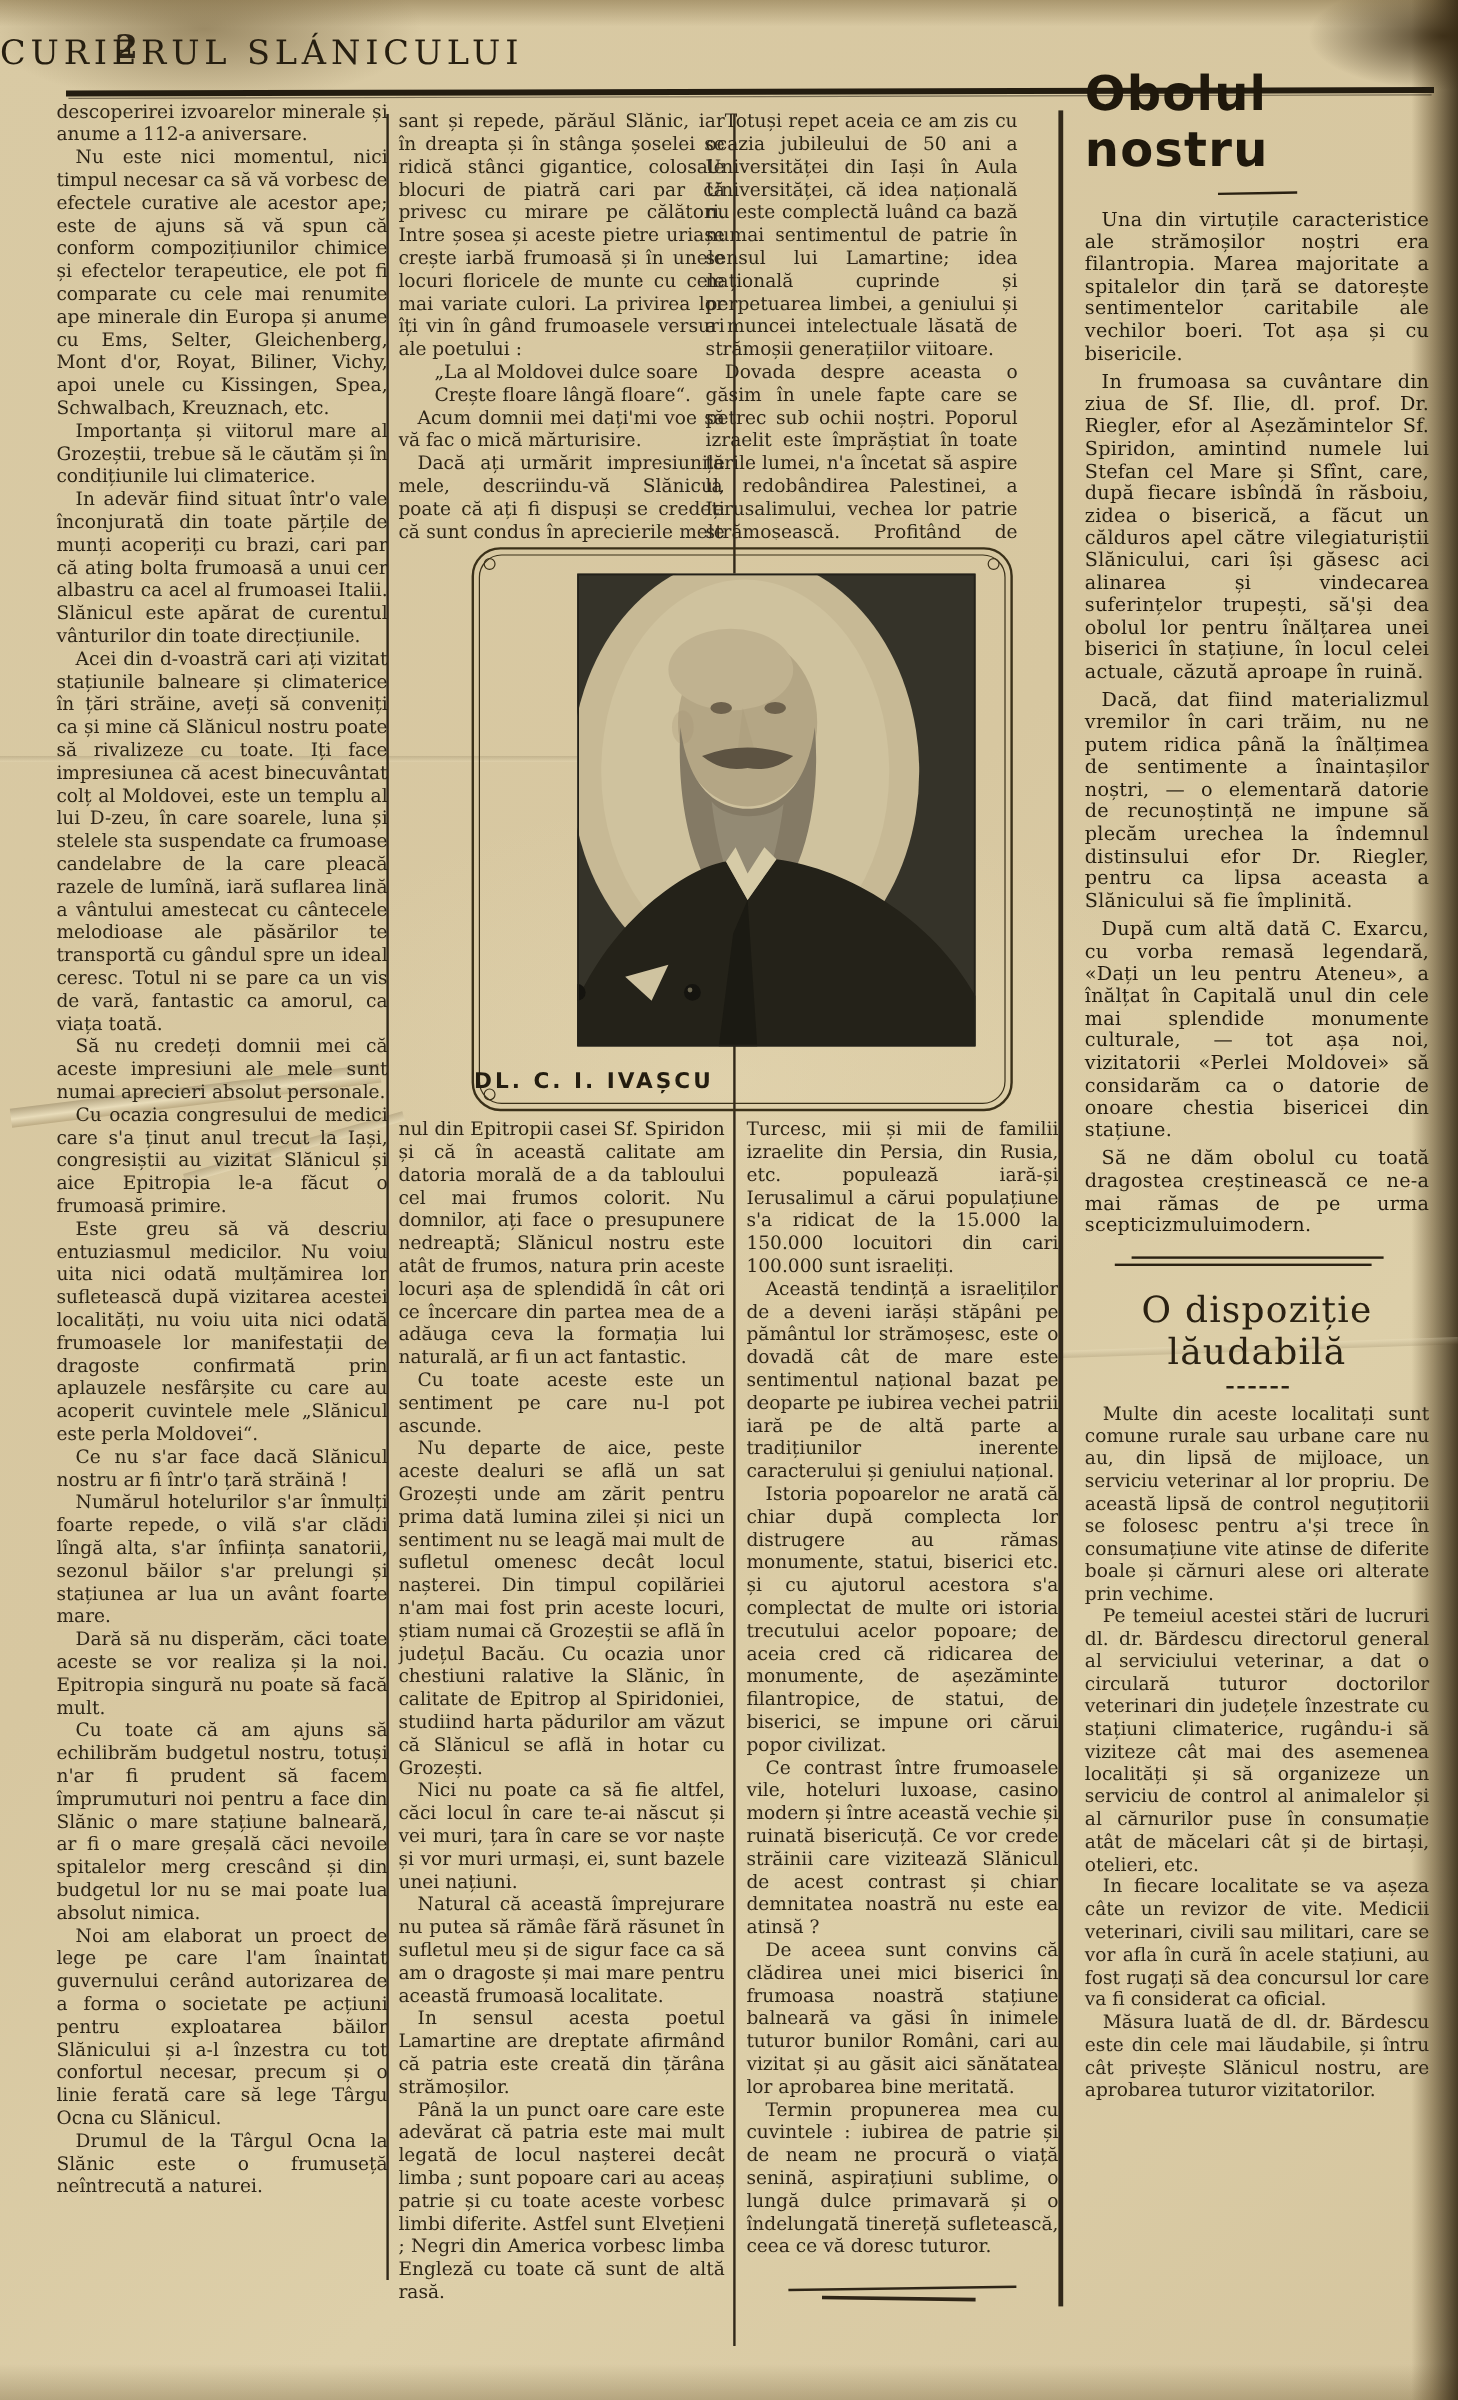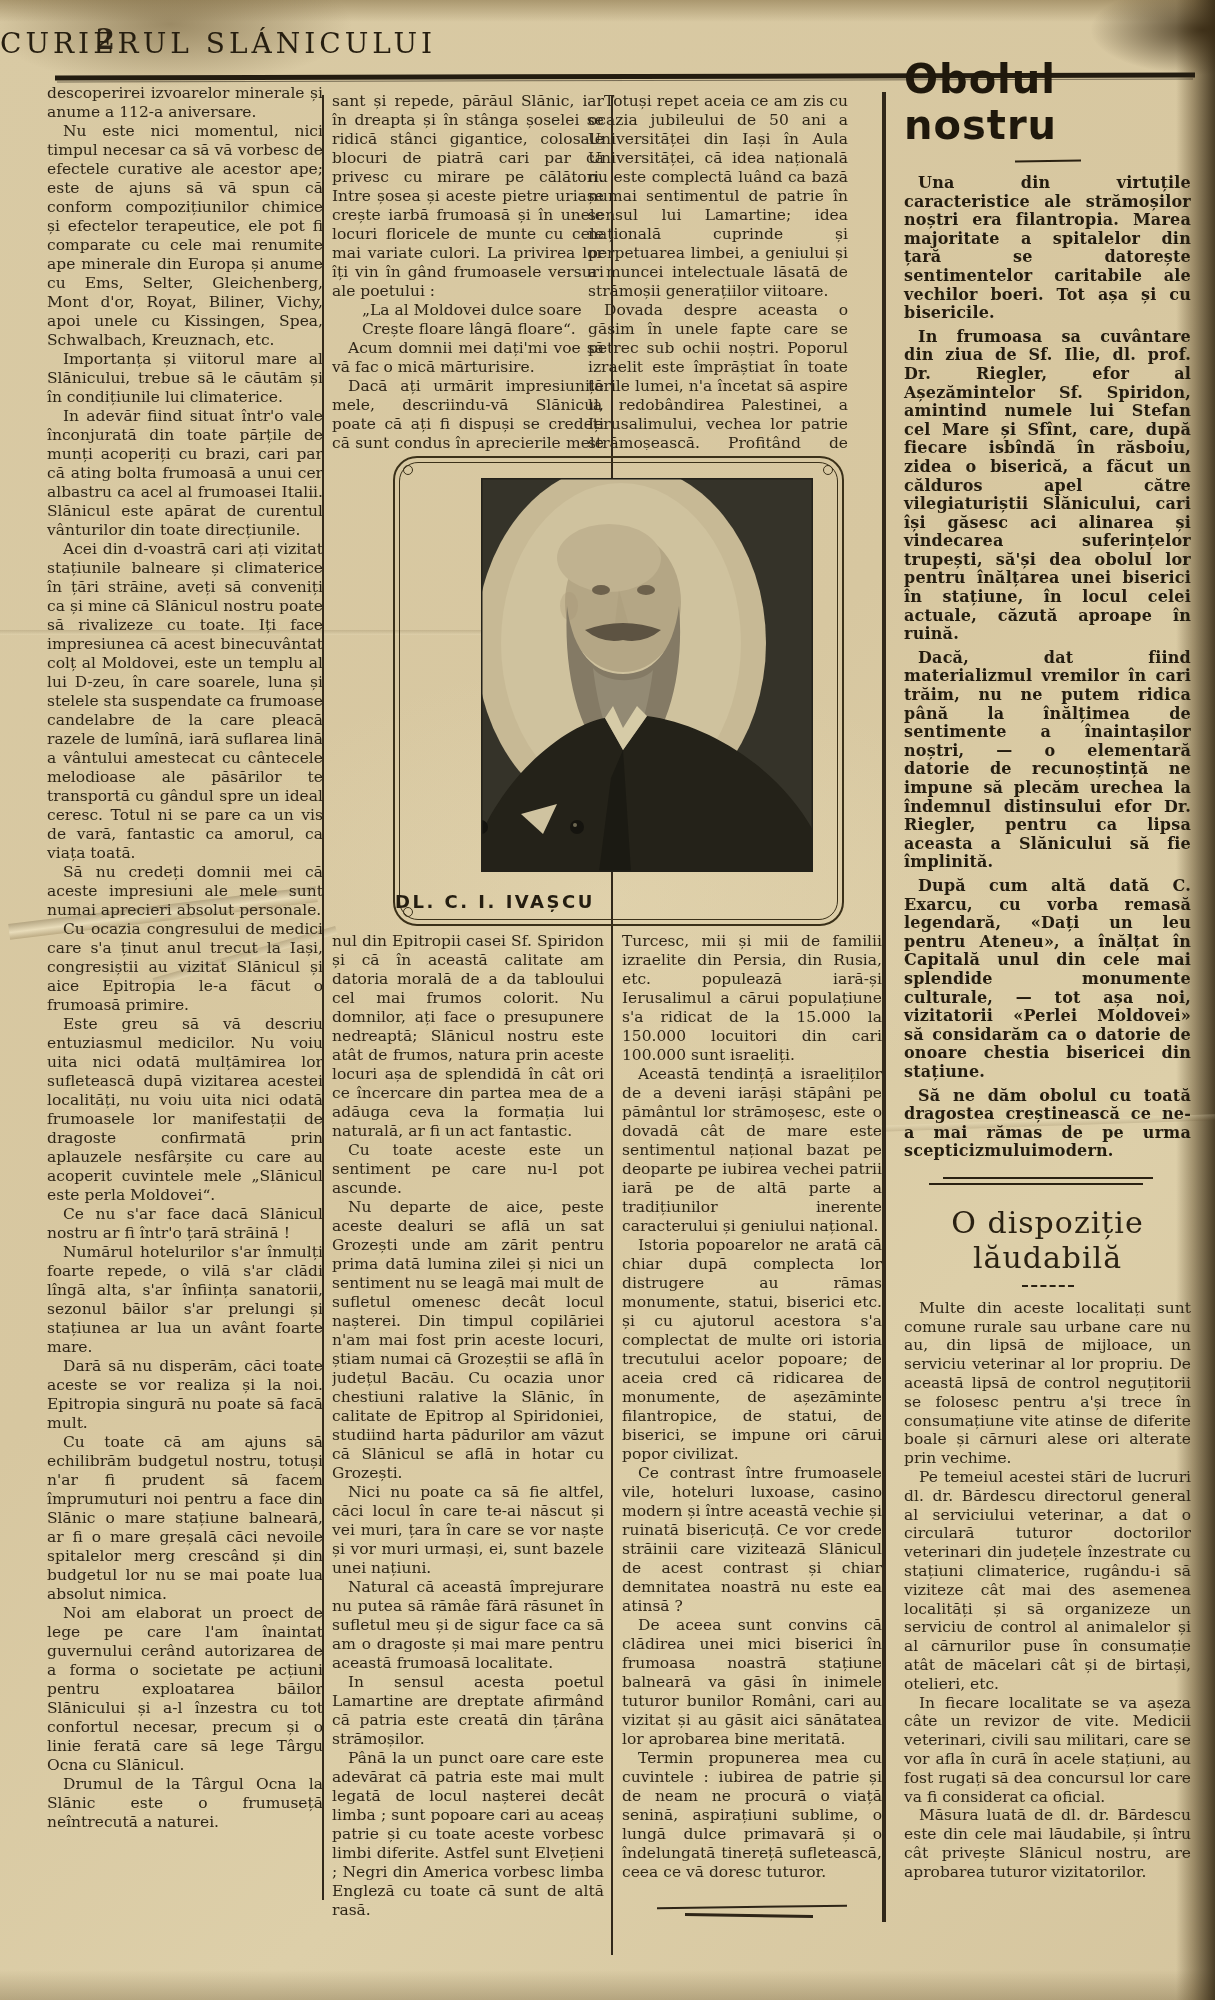--- a/index.html
+++ b/index.html
@@ -62,21 +62,21 @@
   .portrait{position:absolute;left:86px;top:20px;width:332px;height:394px;display:block;}
   .photo-caption{position:absolute;left:0;right:0;bottom:12px;text-align:left;
     font-family:"DejaVu Sans","Liberation Sans",sans-serif;font-weight:bold;
     font-size:18px;letter-spacing:2.5px;color:#241d10;}
 
   
   .col-4{left:904px;top:56px;width:287px;position:absolute;text-align:justify;}
   .obol-title{margin:0;text-align:left;font-family:"DejaVu Sans","Liberation Sans",sans-serif;
     font-weight:bold;font-size:40px;letter-spacing:1px;color:#1f180c;}
   .small-rule{width:66px;height:0;border-top:2.5px solid #2a2112;margin:12px auto 12px;transform:rotate(-1deg);}
-  .obol-text p{margin:0 0 5px;text-indent:14px;font-weight:bold;font-size:16px;
+  .obol-text p{margin:0 0 5px;text-indent:14px;font-weight:normal;font-size:16px;
     line-height:18.6px;letter-spacing:.2px;color:#241c0f;word-spacing:2px;}
   .section-divider{margin:16px auto 14px;width:210px;}
   .section-divider .l{height:2px;background:#2a2112;}
   .section-divider .l + .l{margin-top:4px;margin-left:-14px;width:214px;}
   .disp-title{margin:20px 0 0;text-align:center;font-weight:normal;font-size:30px;
     letter-spacing:1px;color:#2a2112;}
   .dash-rule{width:52px;height:0;border-top:2px dashed #2a2112;margin:10px auto 12px;}
   .disp-text p{margin:0;text-indent:15px;font-size:15.5px;line-height:18.8px;}
 
   
@@ -98,21 +98,21 @@
   <div class="masthead">CURIERUL SLÁNICULUI</div>
   <div class="masthead-rule"></div>
 
   <div class="vrule vrule-1"></div>
   <div class="vrule vrule-2"></div>
   <div class="vrule vrule-3"></div>
 
   <div class="col col-1">
     <p class="nt">descoperirei izvoarelor minerale și anume a 112-a aniversare.</p>
     <p>Nu este nici momentul, nici timpul necesar ca să vă vorbesc de efectele curative ale acestor ape; este de ajuns să vă spun că conform compozițiunilor chimice și efectelor terapeutice, ele pot fi comparate cu cele mai renumite ape minerale din Europa și anume cu Ems, Selter, Gleichenberg, Mont d'or, Royat, Biliner, Vichy, apoi unele cu Kissingen, Spea, Schwalbach, Kreuznach, etc.</p>
-    <p>Importanța și viitorul mare al Slănicului, trebue să le căutăm și în condițiunile lui climaterice.</p>
+    <p>Importanța și viitorul mare al Grozeștii, trebue să le căutăm și în condițiunile lui climaterice.</p>
     <p>In adevăr fiind situat într'o vale înconjurată din toate părțile de munți acoperiți cu brazi, cari par că ating bolta frumoasă a unui cer albastru ca acel al frumoasei Italii. Slănicul este apărat de curentul vânturilor din toate direcțiunile.</p>
     <p>Acei din d-voastră cari ați vizitat stațiunile balneare și climaterice în țări străine, aveți să conveniți ca și mine că Slănicul nostru poate să rivalizeze cu toate. Iți face impresiunea că acest binecuvântat colț al Moldovei, este un templu al lui D-zeu, în care soarele, luna și stelele sta suspendate ca frumoase candelabre de la care pleacă razele de lumînă, iară suflarea lină a vântului amestecat cu cântecele melodioase ale păsărilor te transportă cu gândul spre un ideal ceresc. Totul ni se pare ca un vis de vară, fantastic ca amorul, ca viața toată.</p>
     <p>Să nu credeți domnii mei că aceste impresiuni ale mele sunt numai aprecieri absolut personale.</p>
     <p>Cu ocazia congresului de medici care s'a ținut anul trecut la Iași, congresiștii au vizitat Slănicul și aice Epitropia le-a făcut o frumoasă primire.</p>
     <p>Este greu să vă descriu entuziasmul medicilor. Nu voiu uita nici odată mulțămirea lor sufletească după vizitarea acestei localități, nu voiu uita nici odată frumoasele lor manifestații de dragoste confirmată prin aplauzele nesfârșite cu care au acoperit cuvintele mele „Slănicul este perla Moldovei“.</p>
     <p>Ce nu s'ar face dacă Slănicul nostru ar fi într'o țară străină !</p>
     <p>Numărul hotelurilor s'ar înmulți foarte repede, o vilă s'ar clădi lîngă alta, s'ar înființa sanatorii, sezonul băilor s'ar prelungi și stațiunea ar lua un avânt foarte mare.</p>
     <p>Dară să nu disperăm, căci toate aceste se vor realiza și la noi. Epitropia singură nu poate să facă mult.</p>
     <p>Cu toate că am ajuns să echilibrăm budgetul nostru, totuși n'ar fi prudent să facem împrumuturi noi pentru a face din Slănic o mare stațiune balneară, ar fi o mare greșală căci nevoile spitalelor merg crescând și din budgetul lor nu se mai poate lua absolut nimica.</p>
     <p>Noi am elaborat un proect de lege pe care l'am înaintat guvernului cerând autorizarea de a forma o societate pe acțiuni pentru exploatarea băilor Slănicului și a-l înzestra cu tot confortul necesar, precum și o linie ferată care să lege Târgu Ocna cu Slănicul.</p>

